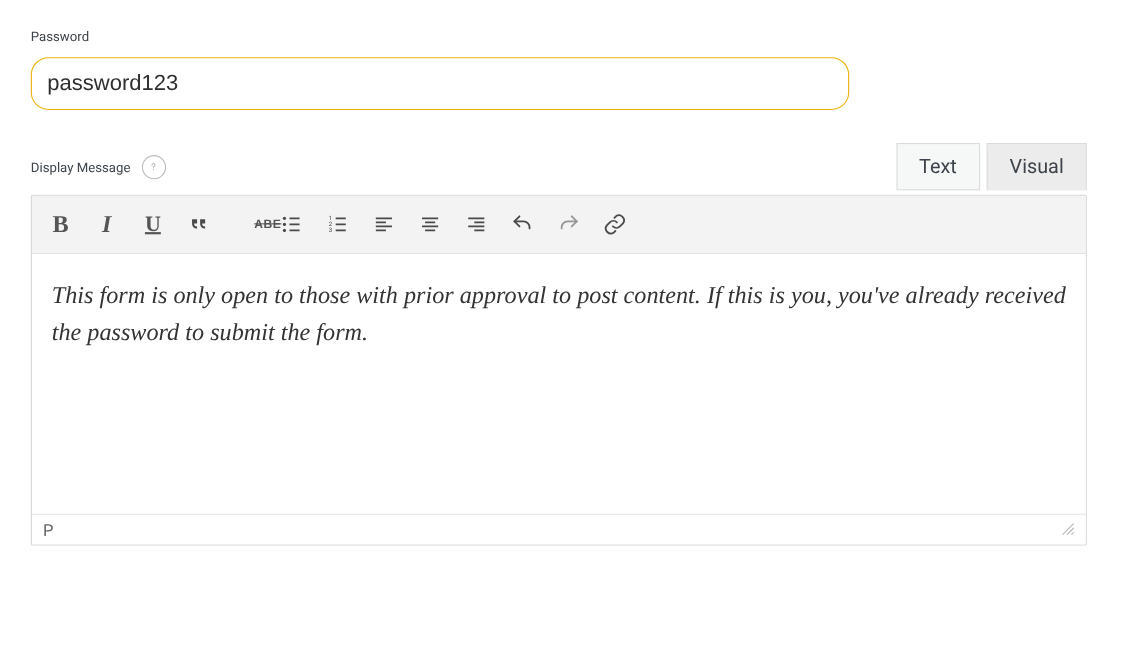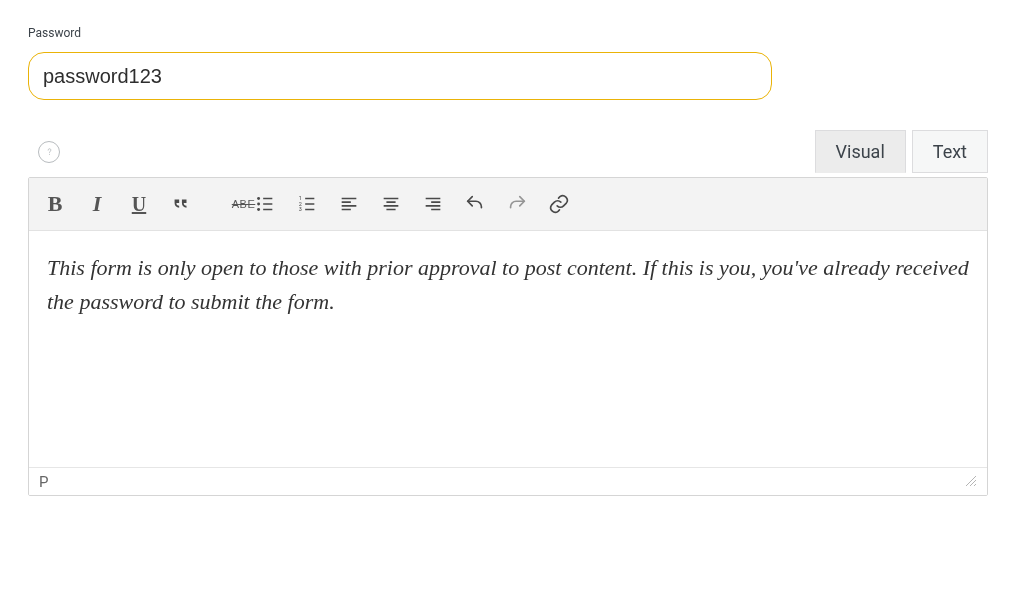--- a/index.html
+++ b/index.html
@@ -83,21 +83,21 @@
     align-items: center;
     justify-content: center;
     cursor: pointer;
     color: #555;
     border-radius: 3px;
   }
   .tbtn svg { width: 22px; height: 22px; stroke: #4a4a4a; fill: none; stroke-width: 1.8; }
   .tbtn.bold span { font-family: Georgia, serif; font-weight: 800; font-size: 22px; }
   .tbtn.italic span { font-family: Georgia, serif; font-style: italic; font-weight: 700; font-size: 22px; }
   .tbtn.underline span { font-family: Georgia, serif; font-size: 20px; text-decoration: underline; font-weight: 600; }
-  .tbtn.abe span { font-family: sans-serif; font-size: 11px; text-decoration: line-through; letter-spacing: 0.5px; font-weight: 400; margin-left: 41px; }
+  .tbtn.abe span { font-family: sans-serif; font-size: 11px; text-decoration: line-through; letter-spacing: 0.5px; font-weight: 700; margin-left: 41px; }
   .content-area {
     min-height: 236px;
     padding: 20px 18px;
     font-family: Georgia, 'Times New Roman', serif;
     font-size: 22px;
     line-height: 1.55;
     color: #333;
     background: #fff;
     font-style: italic;
   }
@@ -119,30 +119,31 @@
 
 <div class="wrap">
 
   <div class="field-label">
     <span>Password</span>
   </div>
   <input class="text-input" type="text" value="password123" style="">
 
   <div class="row2">
     <div class="field-label" style="margin-bottom:0;">
+      <span>Display Message</span>
       <span class="help-icon">
         <svg viewBox="0 0 24 24">
             <path d="M9 9a3 3 0 1 1 4.2 2.74C12.4 12.3 12 13 12 14" stroke="#b8bcbf" stroke-width="2" fill="none" stroke-linecap="round"></path>
             <circle cx="12" cy="18" r="1.2" fill="#b8bcbf"></circle>
           </svg>
       </span>
     </div>
     <div class="tabs">
+      <div class="tab"><span>Text</span></div>
       <div class="tab active"><span>Visual</span></div>
-      <div class="tab"><span>Text</span></div>
     </div>
   </div>
 
   <div class="editor">
     <div class="toolbar">
       <div class="tbtn bold">
           <span>B</span>
         </div>
       <div class="tbtn italic">
           <span>I</span>

